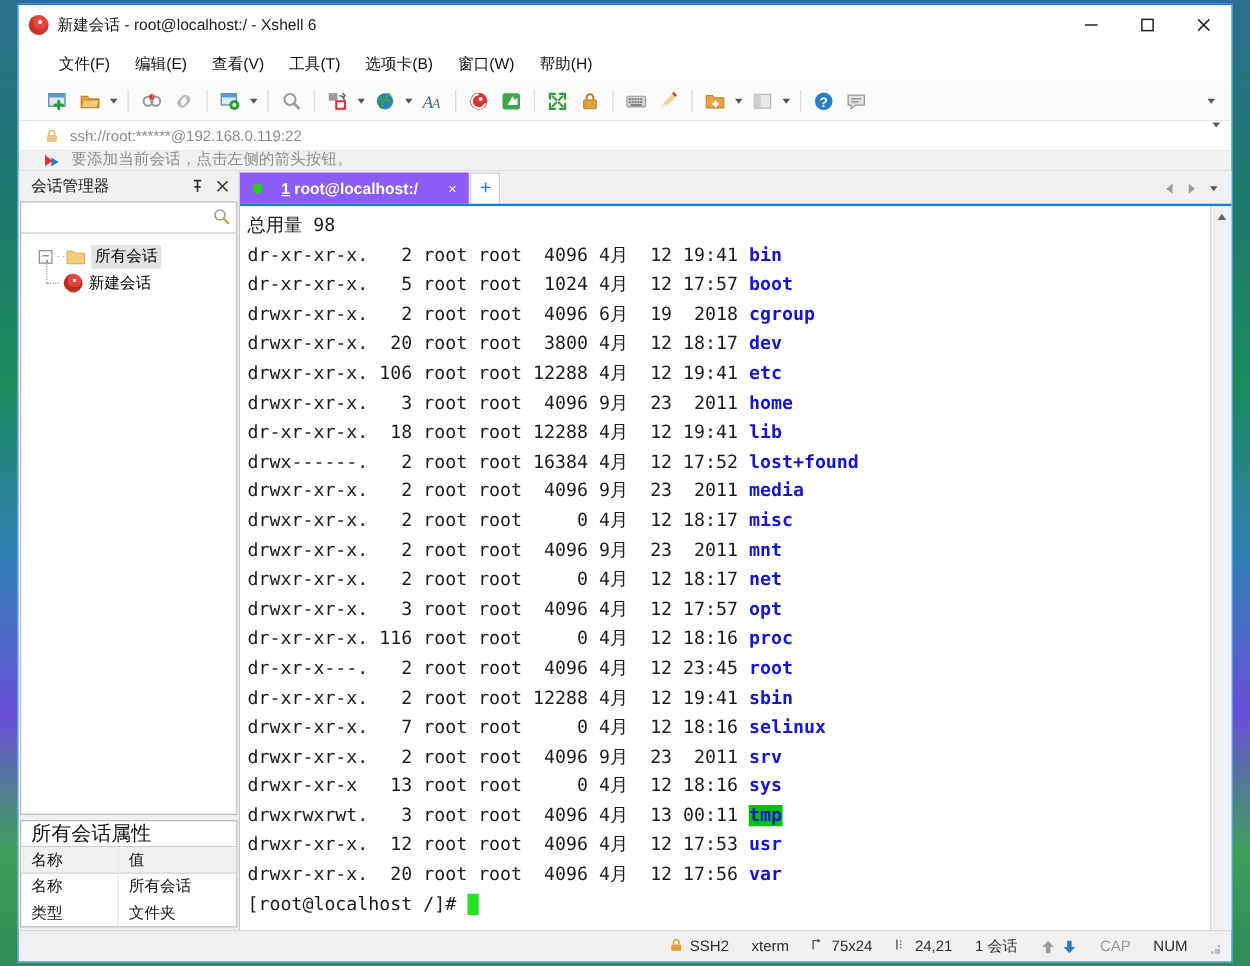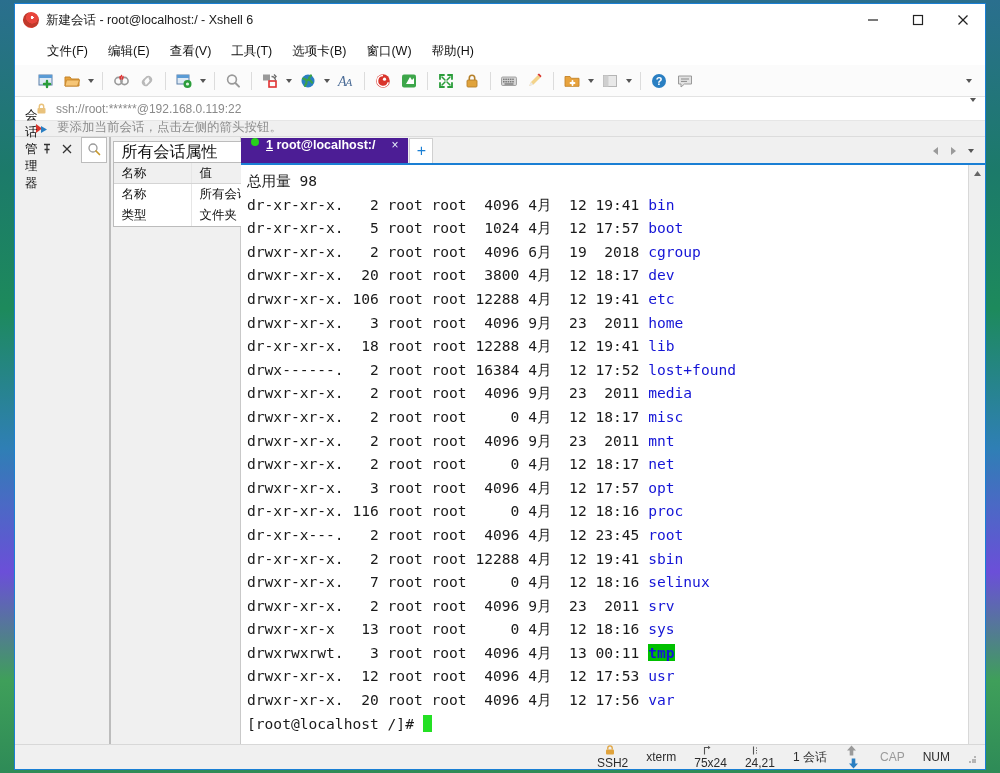--- a/index.html
+++ b/index.html
@@ -78,21 +78,21 @@
     height: 16px; display: flex; align-items: flex-end; flex: none;
     background: #f0f0f0; padding-left: 20px;
     border-bottom: 1px solid #dcdcdc;
   }
   #info-arrow { margin-right: 8px; display: flex; }
   #info-text { color: #8d8d8d; font-size: 12.5px; }
   
   #bodyrow { flex: 1; display: flex; min-height: 0; background: #f0f0f0; }
   
   #sessmgr {
-    width: 226px; flex: none; display: flex; flex-direction: row;
+    width: 177px; flex: none; display: flex; flex-direction: column;
     background: #f0f0f0; border-right: 1px solid #c9c9c9;
   }
   #sm-head { height: 24px; display: flex; align-items: center; padding: 0 4px 0 10px; }
   #sm-title { font-size: 12.5px; color: #111; }
   #sm-head-btns { margin-left: auto; display: flex; gap: 2px; }
   .sm-btn { width: 18px; height: 18px; display: flex; align-items: center; justify-content: center; }
   #sm-search {
     height: 26px; margin: 0 1px; background: #fff; border: 1px solid #bcbcbc;
     display: flex; align-items: center; padding: 0 5px;
   }
@@ -135,22 +135,22 @@
   .props-hdr { display: flex; height: 21px; background: #f0f0f0; border-bottom: 1px solid #d4d4d4; }
   .props-hdr div { font-size: 12.5px; color: #111; padding-left: 8px; display: flex; align-items: center; }
   .props-row { display: flex; height: 21px; }
   .props-row div { font-size: 12.5px; color: #111; padding-left: 8px; display: flex; align-items: center; }
   .pc1 { width: 78px; flex: none; border-right: 1px solid #e6e6e6; }
   .pc2 { flex: 1; }
   
   #termcol { flex: 1; display: flex; flex-direction: column; min-width: 0; background: #f0f0f0; }
   #tabbar { height: 26px; display: flex; align-items: flex-end; background: #f0f0f0; flex: none; }
   #tab {
-    height: 25px; background: #4c1d95; color: #fff; display: flex; 
-    padding: 0 6px 0 10px; font-size: 12.5px; max-width: 320px;
+    height: 25px; background: #8b5cf6; color: #fff; display: flex; align-items: center;
+    padding: 0 6px 0 10px; font-size: 12.5px; max-width: 320px; gap: 8px;
   }
   #tab-dot { width: 8px; height: 8px; border-radius: 50%; background: #27d11b; margin-right: 7px; flex: none; }
   #tab-label { white-space: nowrap; font-weight: bold; }
   #tab-label u { text-decoration: underline; }
   #tab-close { margin-left: 12px; color: #e6f1fb; font-size: 12px; padding: 0 4px; }
   #tab-new {
     width: 24px; height: 25px; background: #fff; border: 1px solid #d0d0d0; border-bottom: none;
     display: flex; align-items: center; justify-content: center; color: #1a7fd4; font-size: 16px;
     margin-left: 1px;
   }
@@ -158,37 +158,37 @@
   .tabnav-btn { width: 16px; height: 20px; display: flex; align-items: center; justify-content: center; }
   #termwrap { flex: 1; display: flex; min-height: 0; border-top: 2px solid #1a7fd4; }
   #term {
     flex: 1; background: #fff; overflow: hidden; min-width: 0;
     font-family: "DejaVu Sans Mono", monospace;
     font-size: 14.6px; line-height: 23.6px;
     padding: 4px 0 0 6px;
     white-space: pre;
     color: #1a1a1a;
   }
-  #term .dir { color: #1414d6; font-weight: normal; }
+  #term .dir { color: #1414d6; font-weight: bold; }
   #term .sticky { color: #1414d6; font-weight: bold; background: #00c000; }
   #term .cursor { background: #24e024; color: #24e024; }
   #termscroll {
     width: 17px; flex: none; background: #f0f0f0; border-left: 1px solid #d8d8d8;
     display: flex; flex-direction: column; align-items: center;
   }
   .sb-arrow { width: 17px; height: 17px; display: flex; align-items: center; justify-content: center; }
   .sb-track { flex: 1; width: 17px; }
   
   #statusbar {
     height: 25px; flex: none; display: flex; align-items: center;
     background: #f0f0f0; border-top: 1px solid #d8d8d8; font-size: 12px; color: #2c2c2c;
   }
   #sb-left { padding-left: 12px; }
   #sb-right { margin-left: auto; display: flex; align-items: center; padding-right: 8px; }
-  .sb-cell { display: flex; align-items: center; padding: 0 9px; white-space: nowrap; flex-direction: column; }
+  .sb-cell { display: flex; align-items: flex-start; padding: 0 9px; white-space: nowrap; }
   .sb-dim { color: #9a9a9a; }
   #sb-grip { width: 14px; height: 14px; margin-left: 4px; }
 </style>
 </head>
 <body>
 
 <div id="desktop">
   <div id="desktop-text">Linux 入门学记    ( ) Linux改名门用词&nbsp;厂&nbsp;拒绝操作</div>
 </div>
 

